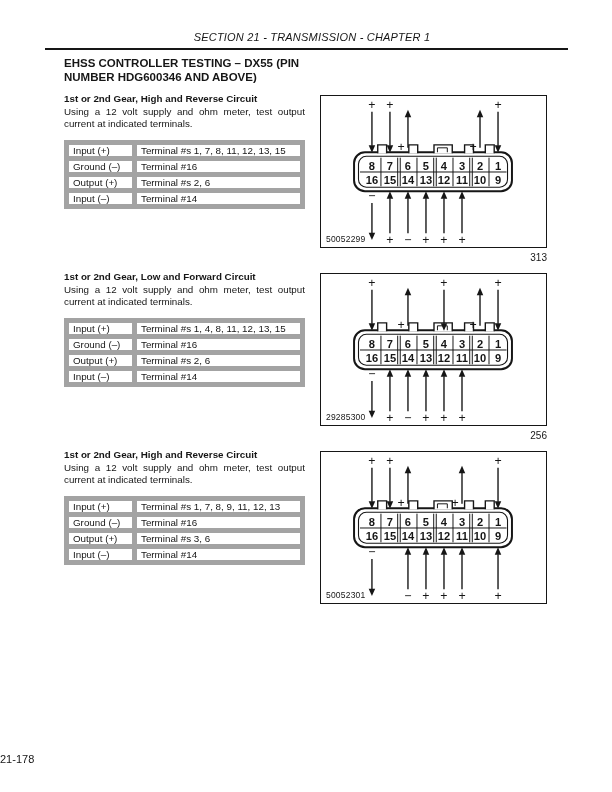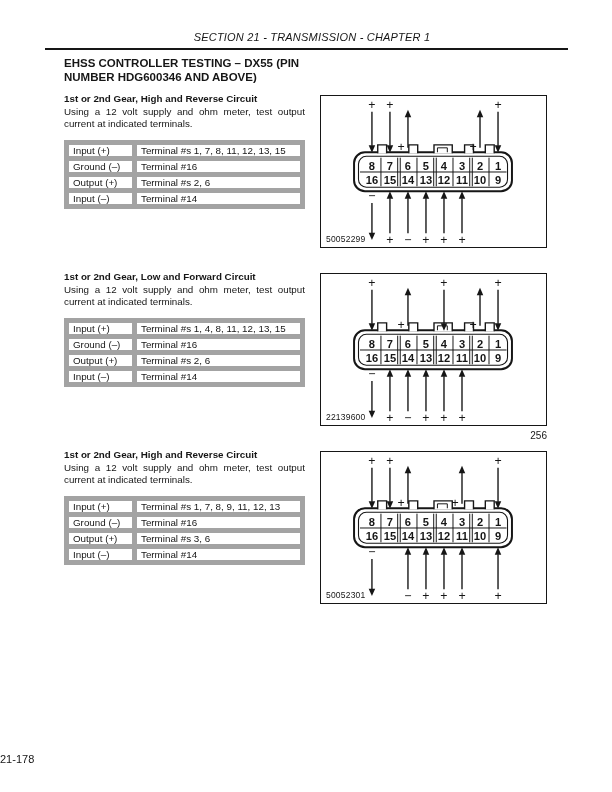--- a/index.html
+++ b/index.html
@@ -199,20 +199,21 @@
         <text x="105.875" y="150" text-anchor="middle" font-size="12.5" font-family="Liberation Sans, sans-serif" font-weight="normal" fill="#161616">+</text>
         <line x1="124.125" y1="139" x2="124.125" y2="103.5" stroke="#161616" stroke-width="1.4"></line>
         <path d="M 120.825 104 L 127.425 104 L 124.125 96.5 Z" fill="#161616"></path>
         <text x="124.125" y="150" text-anchor="middle" font-size="12.5" font-family="Liberation Sans, sans-serif" font-weight="normal" fill="#161616">+</text>
         <line x1="142.375" y1="139" x2="142.375" y2="103.5" stroke="#161616" stroke-width="1.4"></line>
         <path d="M 139.075 104 L 145.675 104 L 142.375 96.5 Z" fill="#161616"></path>
         <text x="142.375" y="150" text-anchor="middle" font-size="12.5" font-family="Liberation Sans, sans-serif" font-weight="normal" fill="#161616">+</text>
       </svg>
     <div class="fig-code">50052299</div>
   </figure>
+  <div class="fig-num" style="top:252px">313</div>
 
   <figure class="figure" style="top:273px">
     <svg viewBox="0 0 227 153">
         <rect x="33" y="57" width="160" height="39.5" rx="11" fill="#fff" stroke="#161616" stroke-width="2"></rect>
         <path d="M 57 58 V 49.5 H 66 V 58" fill="#fff" stroke="#161616" stroke-width="1.4"></path>
         <path d="M 88.5 58 V 49.5 H 97.5 V 58" fill="#fff" stroke="#161616" stroke-width="1.4"></path>
         <path d="M 114 58 V 49.5 H 132.5 V 58" fill="#fff" stroke="#161616" stroke-width="1.4"></path>
         <path d="M 145 58 V 49.5 H 154 V 58" fill="#fff" stroke="#161616" stroke-width="1.4"></path>
         <path d="M 166 58 V 49.5 H 175 V 58" fill="#fff" stroke="#161616" stroke-width="1.4"></path>
         <path d="M 117.5 57 V 52.5 H 127.5 V 57" fill="none" stroke="#161616" stroke-width="1"></path>
@@ -271,21 +272,21 @@
         <line x1="105.875" y1="139" x2="105.875" y2="103.5" stroke="#161616" stroke-width="1.4"></line>
         <path d="M 102.575 104 L 109.175 104 L 105.875 96.5 Z" fill="#161616"></path>
         <text x="105.875" y="150" text-anchor="middle" font-size="12.5" font-family="Liberation Sans, sans-serif" font-weight="normal" fill="#161616">+</text>
         <line x1="124.125" y1="139" x2="124.125" y2="103.5" stroke="#161616" stroke-width="1.4"></line>
         <path d="M 120.825 104 L 127.425 104 L 124.125 96.5 Z" fill="#161616"></path>
         <text x="124.125" y="150" text-anchor="middle" font-size="12.5" font-family="Liberation Sans, sans-serif" font-weight="normal" fill="#161616">+</text>
         <line x1="142.375" y1="139" x2="142.375" y2="103.5" stroke="#161616" stroke-width="1.4"></line>
         <path d="M 139.075 104 L 145.675 104 L 142.375 96.5 Z" fill="#161616"></path>
         <text x="142.375" y="150" text-anchor="middle" font-size="12.5" font-family="Liberation Sans, sans-serif" font-weight="normal" fill="#161616">+</text>
       </svg>
-    <div class="fig-code">22139600</div>
+    <div class="fig-code">29285300</div>
   </figure>
   <div class="fig-num" style="top:430px">256</div>
 
   <figure class="figure" style="top:451px">
     <svg viewBox="0 0 227 153">
         <rect x="33" y="57" width="160" height="39.5" rx="11" fill="#fff" stroke="#161616" stroke-width="2"></rect>
         <path d="M 57 58 V 49.5 H 66 V 58" fill="#fff" stroke="#161616" stroke-width="1.4"></path>
         <path d="M 88.5 58 V 49.5 H 97.5 V 58" fill="#fff" stroke="#161616" stroke-width="1.4"></path>
         <path d="M 114 58 V 49.5 H 132.5 V 58" fill="#fff" stroke="#161616" stroke-width="1.4"></path>
         <path d="M 145 58 V 49.5 H 154 V 58" fill="#fff" stroke="#161616" stroke-width="1.4"></path>

